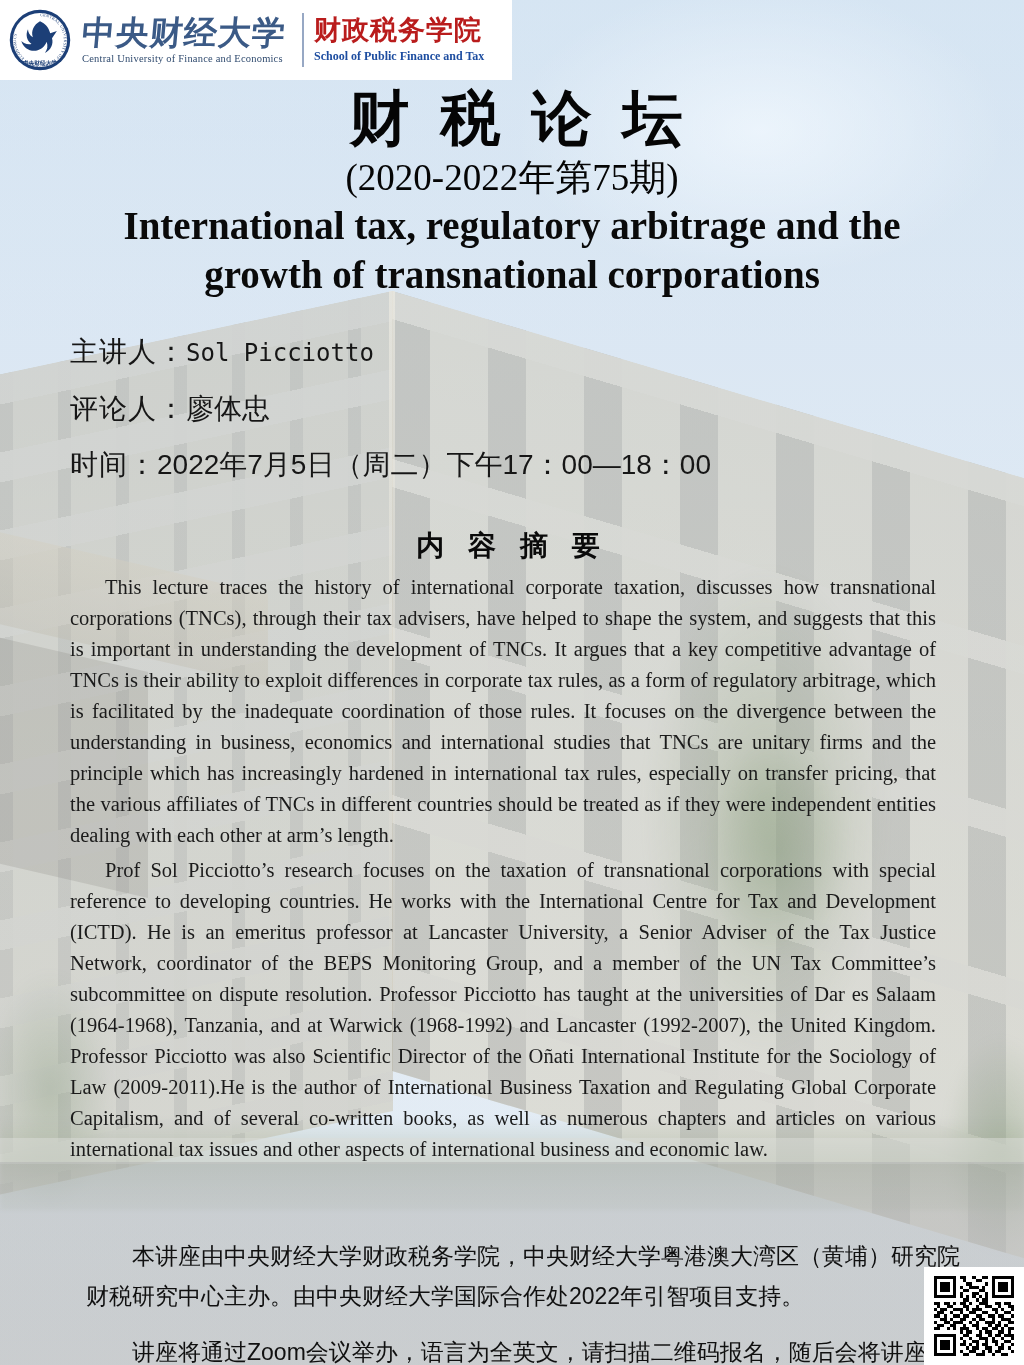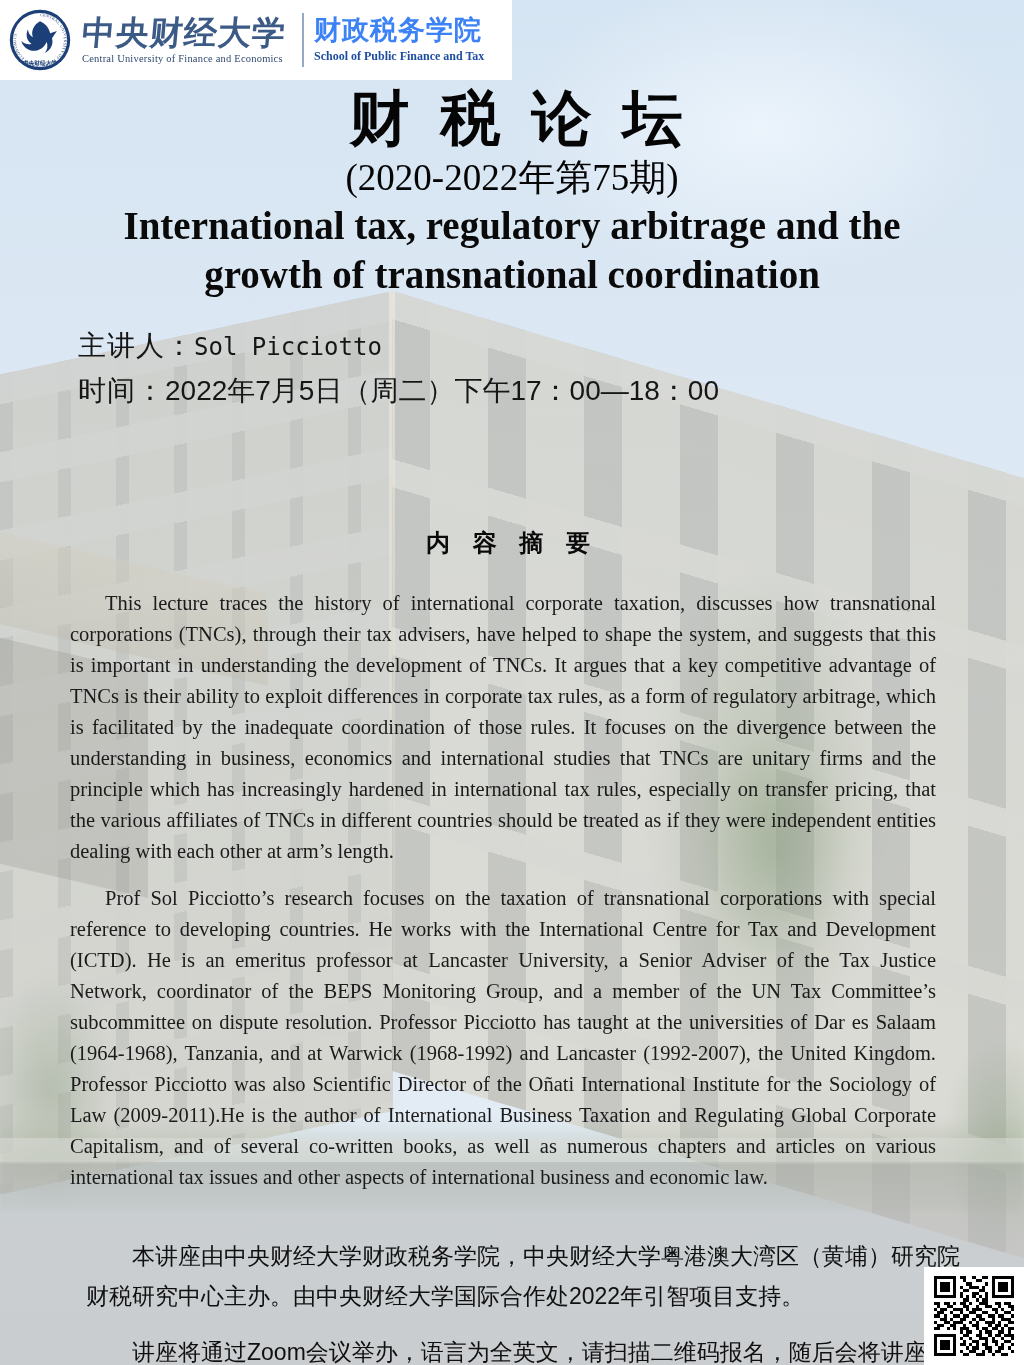--- a/index.html
+++ b/index.html
@@ -50,42 +50,42 @@
   
   .brand{position:absolute;top:0;left:0;width:512px;height:80px;background:#ffffff;z-index:3;
     display:flex;align-items:center;padding:0 8px;}
   .seal{width:64px;height:64px;flex:0 0 auto;}
   .brand-left{margin-left:10px;width:212px;}
   .uni-cn{font-family:"Liberation Serif",serif;font-weight:bold;font-size:33px;line-height:1.05;
     color:#3b5a86;transform:skewX(-5deg);letter-spacing:1px;white-space:nowrap;}
   .uni-en{font-family:"Liberation Serif",serif;font-size:10.5px;color:#2f4a6e;margin-top:3px;
     letter-spacing:.2px;white-space:nowrap;}
   .brand-divider{width:2px;height:54px;background:#97a8c4;margin:0 10px 0 8px;}
-  .school-cn{font-size:27px;font-weight:bold;color:#3b82f6;line-height:1.05;letter-spacing:1px;white-space:nowrap;}
+  .school-cn{font-size:27px;font-weight:bold;color:#b91c1c;line-height:1.05;letter-spacing:1px;white-space:nowrap;}
   .school-en{font-family:"Liberation Serif",serif;font-size:12px;font-weight:bold;color:#1d4da0;
     margin-top:4px;white-space:nowrap;}
   
   .content{position:absolute;inset:0;z-index:2;}
   .forum-title{position:absolute;top:88px;left:8px;width:100%;margin:0;text-align:center;
     font-family:"Liberation Serif",serif;font-weight:bold;font-size:60px;line-height:1.05;
     letter-spacing:8px;color:#050505;}
   .issue{position:absolute;top:153px;left:0;width:100%;text-align:center;
     font-family:"Liberation Serif",serif;font-weight:normal;font-size:37px;color:#050505;}
   .lecture-title{position:absolute;top:201px;left:0;width:100%;margin:0;text-align:center;
     font-family:"Liberation Serif",serif;font-weight:bold;font-size:39px;line-height:49px;color:#0a0a0a;}
   .lt-line{display:block;white-space:nowrap;}
   .info{position:absolute;top:324px;left:70px;}
-  .info-row{font-size:28px;line-height:44px;color:#161616;white-space:nowrap;margin-left:8px;}
+  .info-row{font-size:28px;line-height:56px;color:#161616;white-space:nowrap;}
   .info-label{letter-spacing:1px;}
   .mono{font-family:"DejaVu Sans Mono",monospace;font-size:24px;}
   .abstract-heading{position:absolute;top:527px;left:0;width:100%;margin:0;text-align:center;
-    font-size:24px;font-weight:bold;letter-spacing:8px;color:#0a0a0a;}
+    font-size:28px;font-weight:bold;letter-spacing:8px;color:#0a0a0a;}
   .abstract{position:absolute;top:572px;left:70px;width:866px;
     font-family:"Liberation Serif",serif;font-size:20.5px;line-height:31px;text-align:justify;color:#1b1b1b;}
-  .abstract p{margin:16px 0 4px;text-indent:35px;}
+  .abstract p{margin:0 0 4px;text-indent:35px;}
   .footer-notes{position:absolute;top:1220px;left:70px;width:906px;
     font-size:23px;line-height:40px;color:#101010;}
   .footer-notes p{margin:16px;text-indent:46px;}
   .qr{position:absolute;right:0;bottom:0;width:100px;height:98px;background:#ffffff;z-index:4;
     display:flex;align-items:center;justify-content:center;}
   .qr svg{width:80px;height:80px;shape-rendering:crispEdges;}
 </style>
 </head>
 <body>
 
@@ -132,26 +132,29 @@
     </div>
   </header>
 
   <main class="content">
 
     <h1 class="forum-title">财 税 论 坛</h1>
     <div class="issue">(2020-2022年第75期)</div>
 
     <h2 class="lecture-title">
       <span class="lt-line">International tax, regulatory arbitrage and the</span>
-      <span class="lt-line">growth of transnational coordination</span>
+      <span class="lt-line">growth of transnational corporations</span>
     </h2>
 
     <div class="info">
       <div class="info-row">
         <span class="info-label">主讲人：</span><span class="mono">Sol Picciotto</span>
+      </div>
+      <div class="info-row">
+        <span class="info-label">评论人：</span><span>廖体忠</span>
       </div>
       <div class="info-row">
         <span class="info-label">时间：</span><span>2022年7月5日（周二）下午17：00—18：00</span>
       </div>
     </div>
 
     <h3 class="abstract-heading">内 容 摘 要</h3>
 
     <section class="abstract">
       <p>This lecture traces the history of international corporate taxation, discusses how transnational corporations (TNCs), through their tax advisers, have helped to shape the system, and suggests that this is important in understanding the development of TNCs. It argues that a key competitive advantage of TNCs is their ability to exploit differences in corporate tax rules, as a form of regulatory arbitrage, which is facilitated by the inadequate coordination of those rules. It focuses on the divergence between the understanding in business, economics and international studies that TNCs are unitary firms and the principle which has increasingly hardened in international tax rules, especially on transfer pricing, that the various affiliates of TNCs in different countries should be treated as if they were independent entities dealing with each other at arm’s length.</p>

